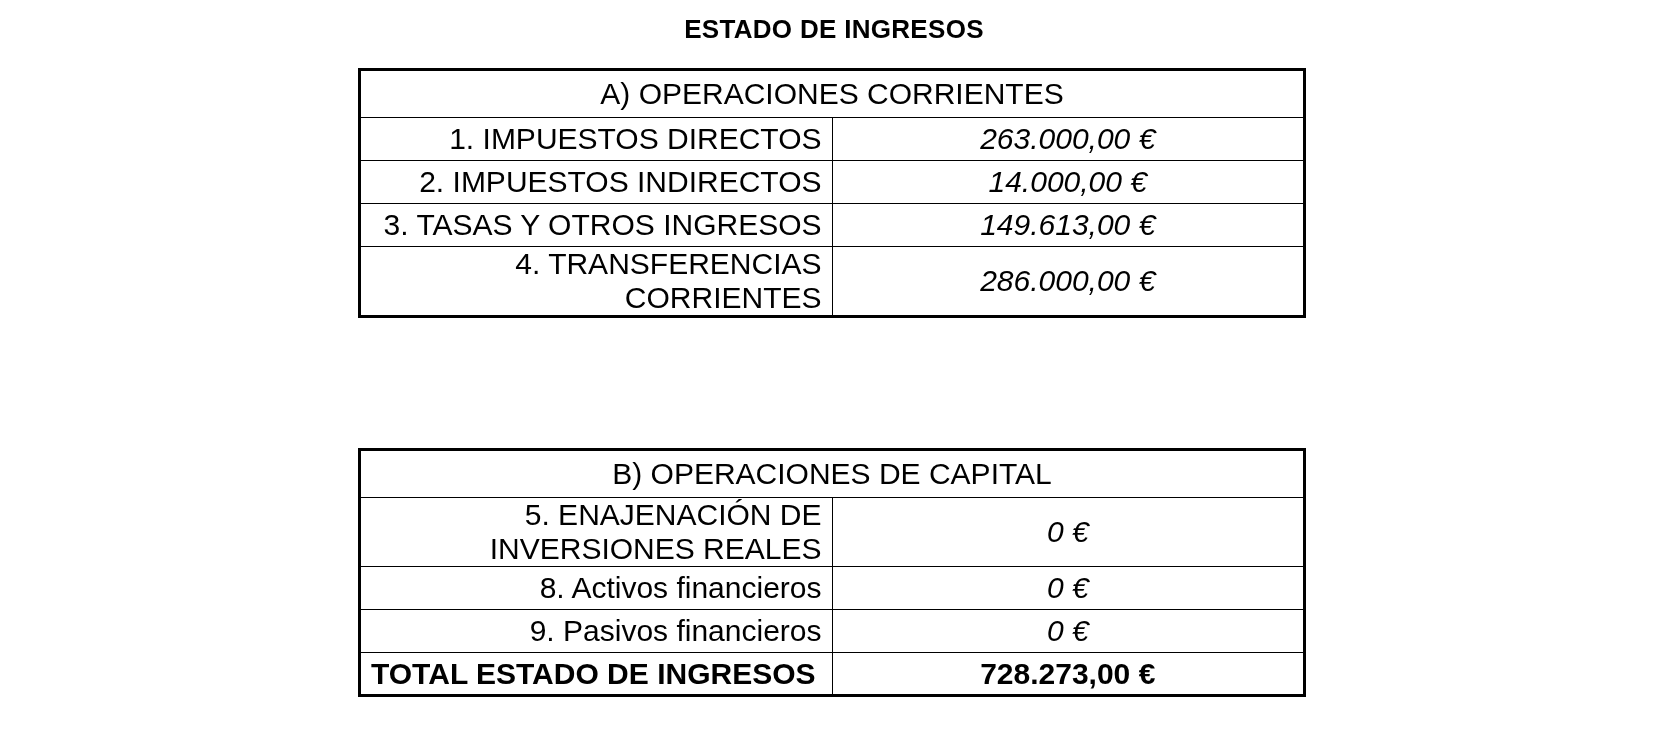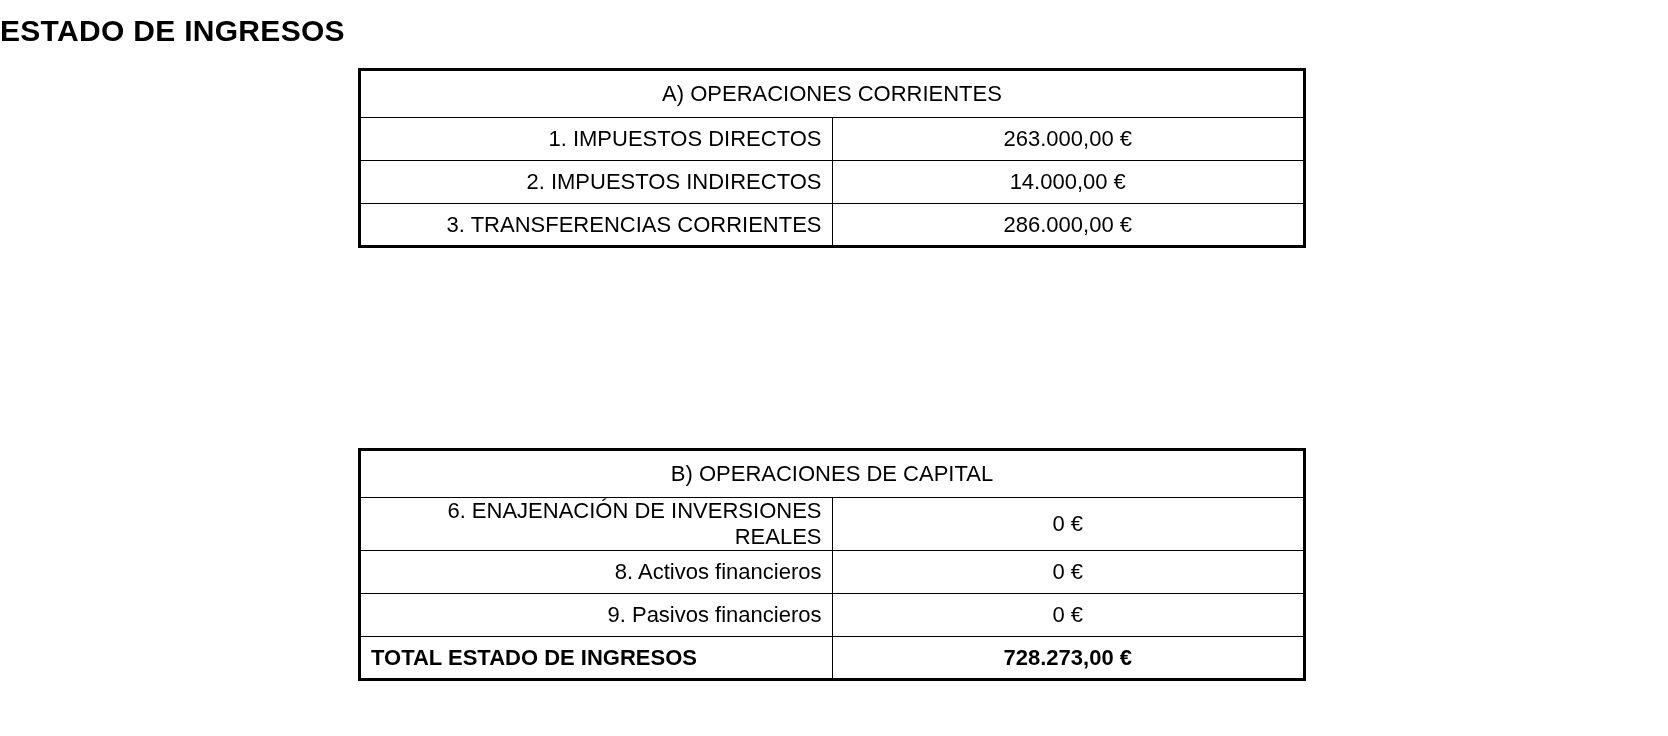--- a/index.html
+++ b/index.html
@@ -13,21 +13,22 @@
     font-family: "Liberation Sans", sans-serif;
     color: #000000;
     position: relative;
     overflow: hidden;
   }
   .page-title {
     position: absolute;
     top: 14px;
     left: 0;
     width: 1668px;
-    font-size: 30px;
+    text-align: center;
+    font-size: 26px;
     font-weight: bold;
     letter-spacing: 0.3px;
   }
   .budget-table {
     position: absolute;
     border-collapse: collapse;
     table-layout: fixed;
     border: 3px solid #000000;
     background: #ffffff;
   }
@@ -38,36 +39,37 @@
   }
   #table-b {
     top: 448px;
     left: 358px;
     width: 948px;
     padding-left: 24px;
   }
   .budget-table td {
     border: 1.5px solid #000000;
     height: 43px;
-    font-size: 22px;
+    font-size: 30px;
     padding: 0 10px;
     box-sizing: border-box;
   }
   .section-header {
     text-align: center;
     font-size: 23px;
     height: 48px !important;
   }
   .concept {
     text-align: right;
     width: 716px;
   }
   .amount {
     text-align: center;
     width: 228px;
+    font-style: italic;
   }
   .small-concept {
     font-size: 20px;
   }
   .total-label {
     text-align: left;
     font-weight: bold;
     font-size: 22px;
   }
   .total-amount {
@@ -89,33 +91,37 @@
     </tr>
     <tr>
       <td class="concept">1. IMPUESTOS DIRECTOS</td>
       <td class="amount">263.000,00  €</td>
     </tr>
     <tr>
       <td class="concept">2. IMPUESTOS INDIRECTOS</td>
       <td class="amount">14.000,00 €</td>
     </tr>
     <tr>
-      <td class="concept">3. TRANSFERENCIAS CORRIENTES</td>
+      <td class="concept">3. TASAS Y OTROS INGRESOS</td>
+      <td class="amount">149.613,00 €</td>
+    </tr>
+    <tr>
+      <td class="concept">4. TRANSFERENCIAS CORRIENTES</td>
       <td class="amount">286.000,00 €</td>
     </tr>
   </tbody>
 </table>
 
 <table class="budget-table" id="table-b">
   <tbody>
     <tr>
       <td class="section-header" colspan="2">B) OPERACIONES DE CAPITAL</td>
     </tr>
     <tr>
-      <td class="concept">6. ENAJENACIÓN DE INVERSIONES REALES</td>
+      <td class="concept">5. ENAJENACIÓN DE INVERSIONES REALES</td>
       <td class="amount">0 €</td>
     </tr>
     <tr>
       <td class="concept small-concept">8. Activos financieros</td>
       <td class="amount">0 €</td>
     </tr>
     <tr>
       <td class="concept small-concept">9. Pasivos financieros</td>
       <td class="amount">0 €</td>
     </tr>

